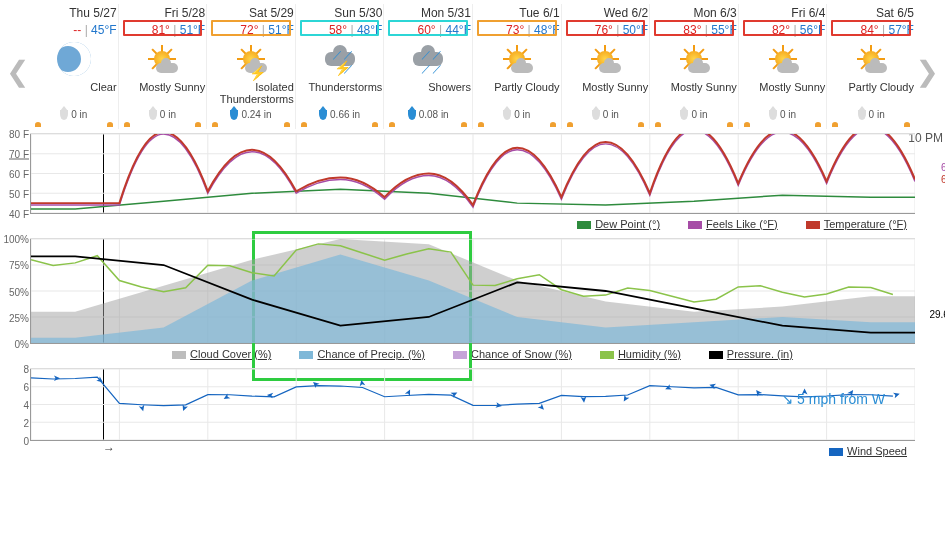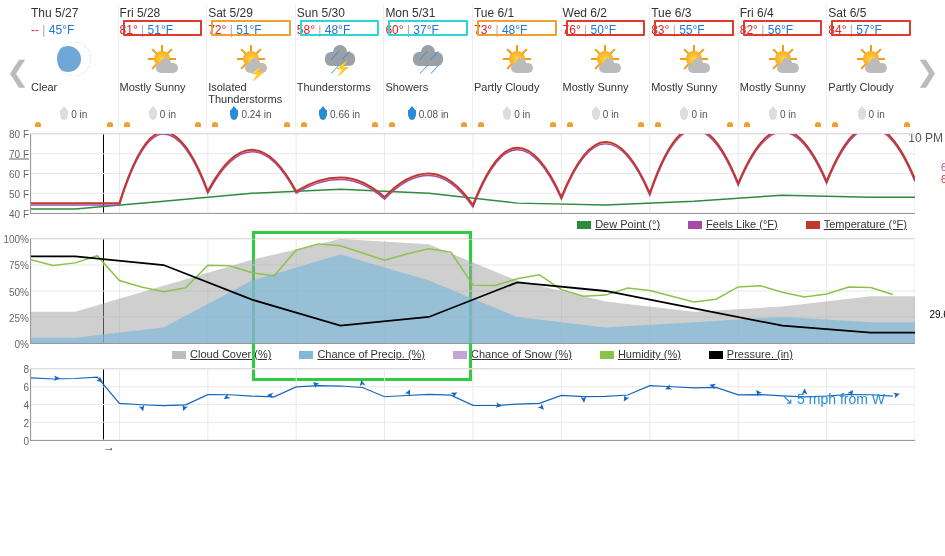--- a/index.html
+++ b/index.html
@@ -1,21 +1,21 @@
 <!DOCTYPE html>
 <html><head>
 <meta charset="utf-8">
 <style>
   * { box-sizing: border-box; margin: 0; padding: 0; }
   body { font-family: Arial, sans-serif; font-size: 11px; color: #333; width: 945px; height: 556px; position: relative; background: #fff; }
   .container { padding: 4px 30px 4px 30px; }
   .nav-arrow { position: absolute; top: 55px; font-size: 28px; color: #bbb; cursor: pointer; user-select: none; }
   .nav-left { left: 6px; } .nav-right { right: 6px; }
   .days { display: flex; }
-  .day { flex: 1; text-align: left; padding: 2px 1px; border-left: 1px solid #eee; position: relative; }
+  .day { flex: 1; text-align: right; padding: 2px 1px; border-left: 1px solid #eee; position: relative; }
   .day:first-child { border-left: none; }
   .day-label { font-size: 12px; margin-bottom: 3px; }
   .temps { font-size: 12px; margin-bottom: 2px; }
   .hi { color: #d22; } .lo { color: #27c; }
   .sep { color: #aaa; }
   .icon { height: 40px; display: flex; align-items: center; justify-content: center; }
   .cond { font-size: 11px; margin: 2px 0; min-height: 26px; }
   .precip-row { display: flex; align-items: center; justify-content: center; gap: 3px; font-size: 10px; color: #555; margin-top: 2px; }
   .drop { width: 8px; height: 10px; border-radius: 0 0 50% 50% / 0 0 60% 60%; background: #ddd; position: relative; }
   .drop.blue { background: #2a8dd4; }
@@ -157,21 +157,21 @@
           <span>0.66 in</span>
         </div>
     <div class="sunmoon">
           <span></span>
           <span></span>
         </div>
       </div>
       <div class="day">
     <div class="day-label">Mon 5/31</div>
     <div class="box box-cyan"></div>
-    <div class="temps"><span class="hi">60°</span> <span class="sep">|</span> <span class="lo">37°F</span></div>
+    <div class="temps"><span class="hi">60°</span> <span class="sep">|</span> <span class="lo">44°F</span></div>
     <div class="icon">
           <div style="position:relative">
             <div class="cloud big"></div>
             <div class="rain">／／／／</div>
           </div>
         </div>
     <div class="cond">Showers</div>
     <div class="precip-row">
           <span class="drop blue"></span>
           <span>0.08 in</span>
@@ -235,21 +235,21 @@
     <div class="precip-row">
           <span class="drop "></span>
           <span>0 in</span>
         </div>
     <div class="sunmoon">
           <span></span>
           <span></span>
         </div>
       </div>
       <div class="day">
-    <div class="day-label">Tue 6/3</div>
+    <div class="day-label">Mon 6/3</div>
     <div class="box box-red"></div>
     <div class="temps"><span class="hi">83°</span> <span class="sep">|</span> <span class="lo">55°F</span></div>
     <div class="icon">
           <div style="position:relative">
             <div class="sun-ic">
               <div class="sun-ray" style="transform:rotate(0deg) translate(-1px,-14px)"></div>
               <div class="sun-ray" style="transform:rotate(45deg) translate(-1px,-14px)"></div>
               <div class="sun-ray" style="transform:rotate(90deg) translate(-1px,-14px)"></div>
               <div class="sun-ray" style="transform:rotate(135deg) translate(-1px,-14px)"></div>
               <div class="sun-ray" style="transform:rotate(180deg) translate(-1px,-14px)"></div>
@@ -477,15 +477,16 @@
             <text x="594" y="30" fill="#1565c0" font-size="9" transform="rotate(121 594 27)">➤</text>
             <text x="638" y="21" fill="#1565c0" font-size="9" transform="rotate(158 638 18)">➤</text>
             <text x="682" y="21" fill="#1565c0" font-size="9" transform="rotate(195 682 18)">➤</text>
             <text x="726" y="30" fill="#1565c0" font-size="9" transform="rotate(232 726 27)">➤</text>
             <text x="770" y="30" fill="#1565c0" font-size="9" transform="rotate(269 770 27)">➤</text>
             <text x="814" y="30" fill="#1565c0" font-size="9" transform="rotate(306 814 27)">➤</text>
             <text x="858" y="30" fill="#1565c0" font-size="9" transform="rotate(343 858 27)">➤</text>
           </svg>
           <div class="wind-label" style="right: 30px; top: 22px;">↘ 5 mph from W</div>
         </div>
+      <div class="legend" id="lg-wind"><span><span class="swatch" style="background:#1565c0"></span>Wind Speed</span></div>
     </div>
   </div>
 </div>
 
 </body></html>

